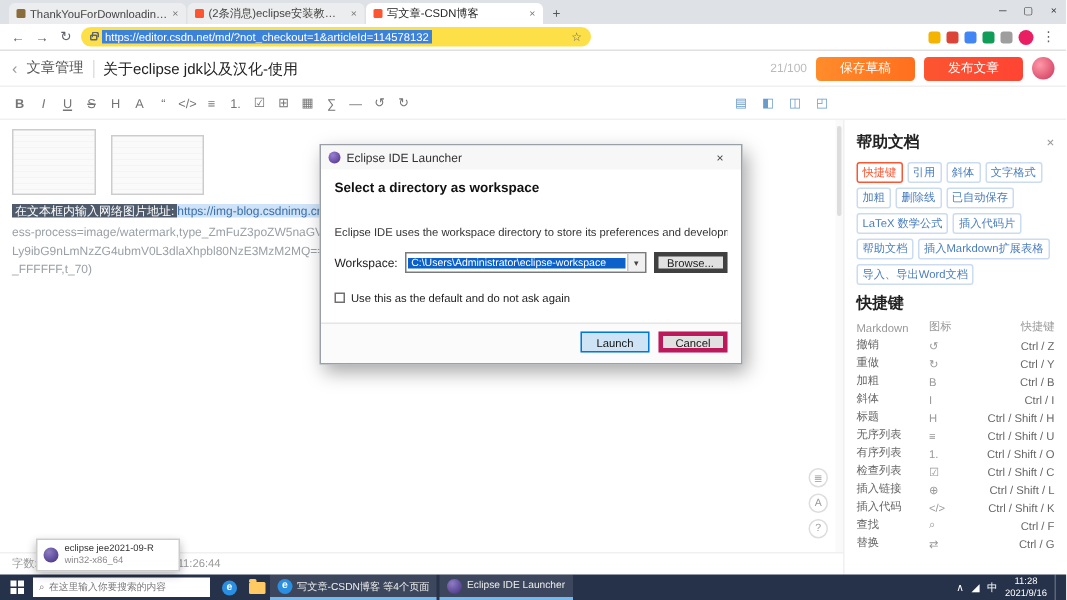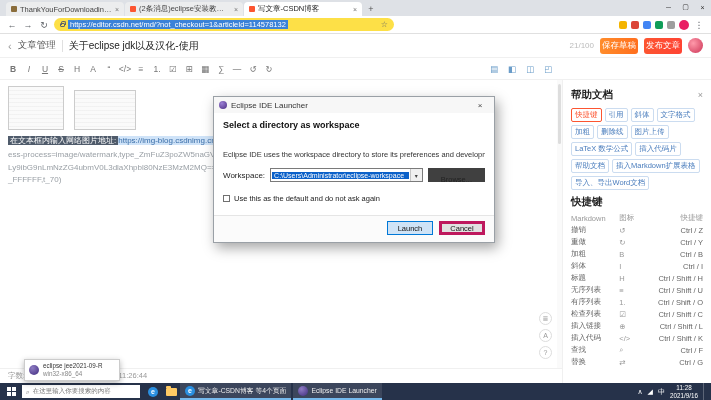--- a/index.html
+++ b/index.html
@@ -37,21 +37,21 @@
   .avatar { width:10px; height:10px; border-radius:50%; background:#e91e63; flex:none; }
   .spacer { flex:1; }
 
   
   .app-header { height:24px; display:flex; align-items:center; padding:0 8px; gap:6px; border-bottom:1px solid #f0f0f0; background:#fff; }
   .back-arrow { color:#999; font-size:11px; }
   .back { font-size:9.5px; color:#555; white-space:nowrap; }
   .vdiv { width:1px; height:12px; background:#e0e0e0; }
   .doc-title { flex:1; font-size:10px; color:#222; white-space:nowrap; overflow:hidden; }
   .count { font-size:8px; color:#bbb; white-space:nowrap; }
-  .btn { height:16px; padding:0 2px; border:none; border-radius:3px; font-size:8.5px; color:#fff; display:flex; align-items:center; white-space:nowrap; }
+  .btn { height:16px; padding:0 16px; border:none; border-radius:3px; font-size:8.5px; color:#fff; display:flex; align-items:center; white-space:nowrap; }
   .btn-draft { background:linear-gradient(90deg,#ff8c2b,#ff6f1e); }
   .btn-publish { background:linear-gradient(90deg,#fc5531,#f43); }
   .avatar-user { width:15px; height:15px; border-radius:50%; background:radial-gradient(circle at 35% 35%,#f9a,#c35); flex:none; }
 
   
   .md-toolbar { height:22px; display:flex; align-items:center; gap:2px; padding:0 6px; border-bottom:1px solid #f0f0f0; background:#fff; }
   .tb { min-width:14px; height:16px; display:flex; align-items:center; justify-content:center; font-size:8.5px; color:#757575; }
   .tb-strike { text-decoration:line-through; }
   .tb-right { margin-left:auto; margin-right:150px; display:flex; gap:4px; }
   .tb-right .tb { color:#6a9cc9; }
@@ -99,21 +99,21 @@
   .dlg-body { padding:7px 9px 6px; }
   .dlg-h { font-size:9px; font-weight:bold; color:#111; margin-bottom:20px; }
   .dlg-p { font-size:7.5px; color:#333; margin-bottom:9px; white-space:nowrap; overflow:hidden; }
   .ws-row { display:flex; align-items:center; gap:5px; margin-bottom:12px; }
   .ws-label { font-size:8px; color:#222; white-space:nowrap; }
   .combo { flex:1; height:14px; border:1px solid #7a7a7a; display:flex; align-items:center; background:#fff; overflow:hidden; }
   .combo-sel { flex:1; margin:1px; background:#0b61c9; color:#fff; font-size:7px; padding:0 2px;
                white-space:nowrap; overflow:hidden; }
   .combo-arrow { width:12px; height:100%; border-left:1px solid #c5c5c5; display:flex; align-items:center;
                  justify-content:center; font-size:6px; color:#444; background:#f0f0f0; flex:none; }
-  .btn-browse { height:14px; padding:0 6px; font-size:7.5px; border:7px solid #404040; background:#e1e1e1; color:#222; white-space:nowrap; }
+  .btn-browse { height:14px; padding:0 6px; font-size:7.5px; border:3px solid #404040; background:#e1e1e1; color:#222; white-space:nowrap; }
   .chk-row { display:flex; align-items:center; gap:4px; font-size:7.5px; color:#222; margin-bottom:6px; }
   .chk { width:7px; height:7px; border:1px solid #707070; background:#fff; flex:none; }
   .dlg-footer { display:flex; justify-content:flex-end; gap:6px; padding:5px 9px 7px; border-top:1px solid #e5e5e5; background:#fbfbfb; }
   .btn-launch { min-width:46px; height:14px; font-size:7.5px; background:#cfe3f6; border:1px solid #0078d7; color:#111; }
   .btn-cancel { min-width:46px; height:14px; font-size:7.5px; background:#e1e1e1; border:3px solid #be185d; color:#111; }
 
   
   .taskbar { position:absolute; left:0; right:0; bottom:0; height:17px; background:#26324a; display:flex;
              align-items:center; color:#fff; z-index:30; }
   .start { width:22px; height:17px; display:grid; grid-template-columns:4px 4px; grid-template-rows:4px 4px;
@@ -264,21 +264,21 @@
         <span>帮助文档</span>
         <span class="sb-close">×</span>
       </div>
       <div class="tags">
         <span class="tag tag-hot">快捷键</span>
         <span class="tag">引用</span>
         <span class="tag">斜体</span>
         <span class="tag">文字格式</span>
         <span class="tag">加粗</span>
         <span class="tag">删除线</span>
-        <span class="tag">图片上传</span>
+        <span class="tag">已自动保存</span>
         <span class="tag">LaTeX 数学公式</span>
         <span class="tag">插入代码片</span>
         <span class="tag">帮助文档</span>
         <span class="tag">插入Markdown扩展表格</span>
         <span class="tag">导入、导出Word文档</span>
       </div>
       <div class="sb-sub">快捷键</div>
       <table class="sc-table">
         <thead>
           <tr>

